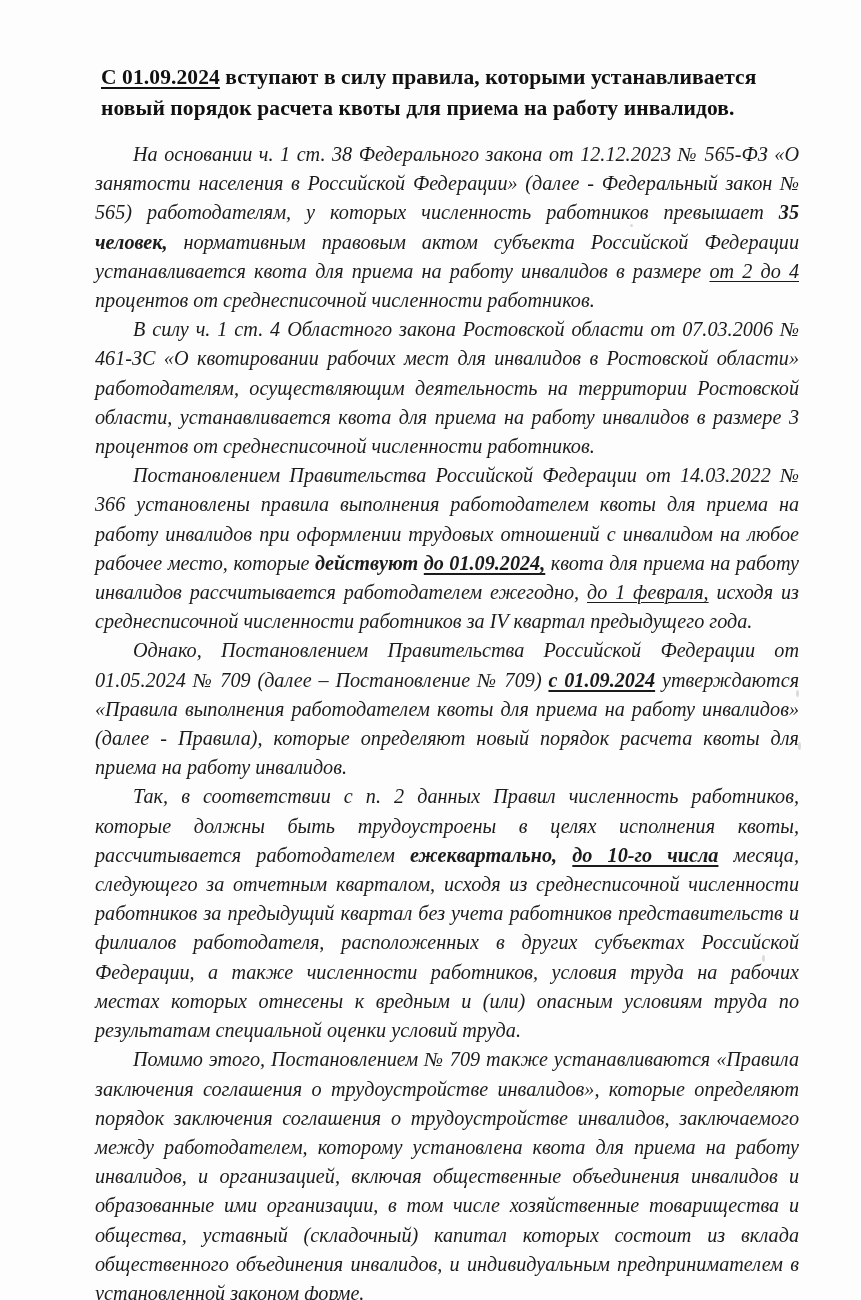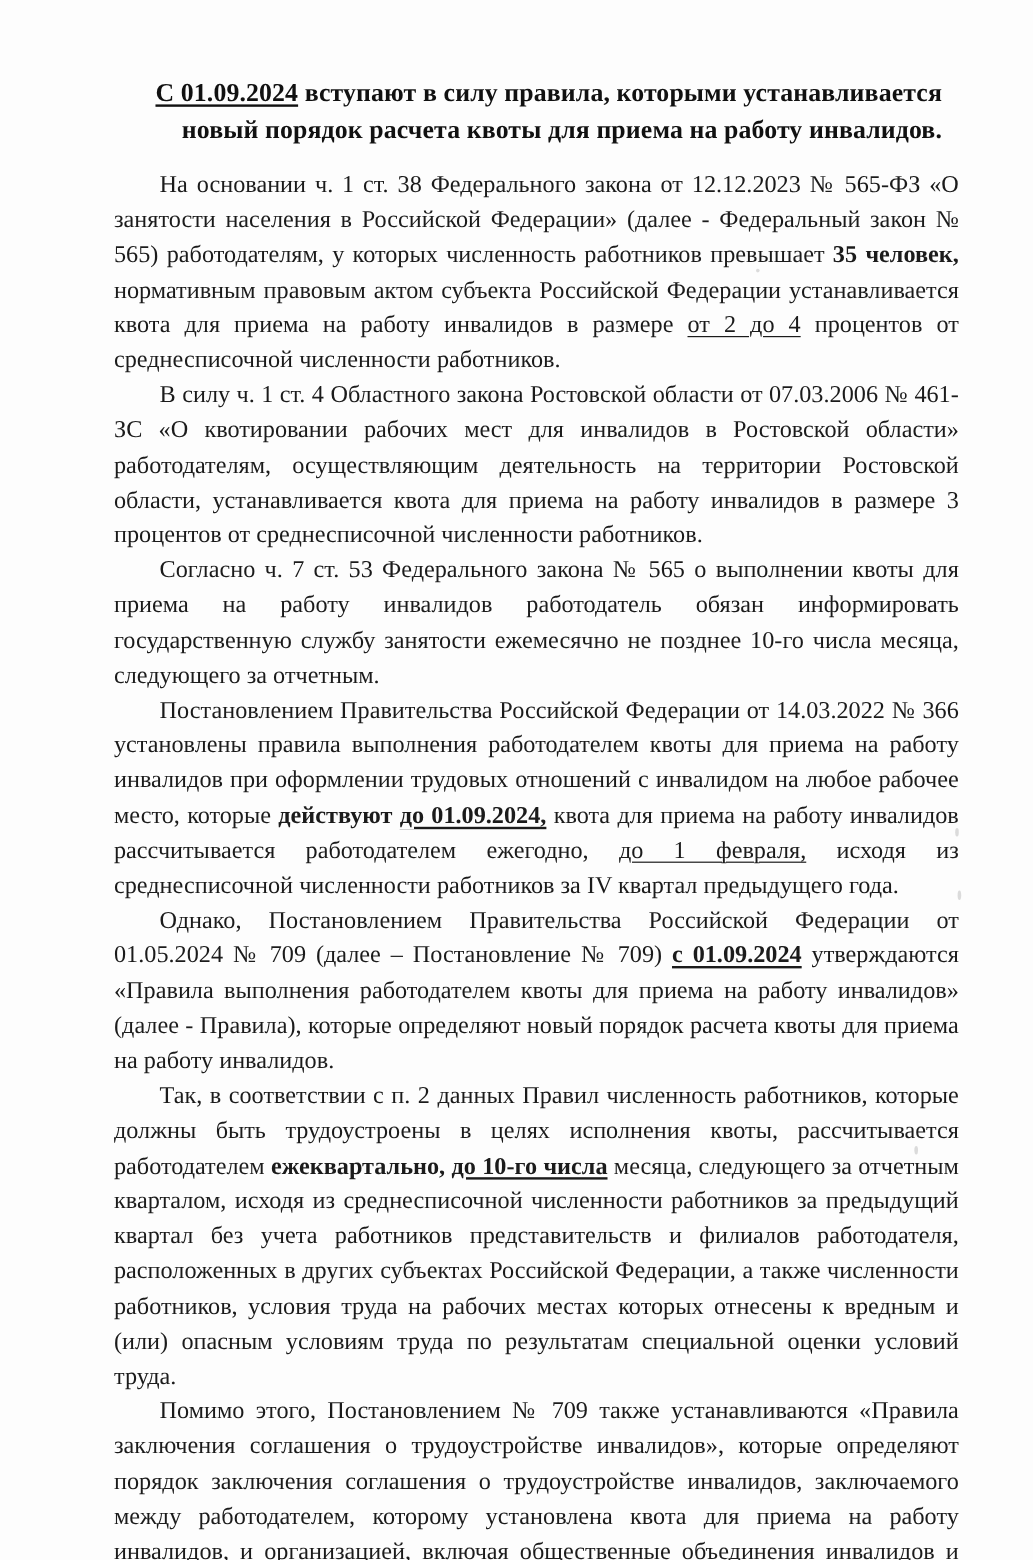--- a/index.html
+++ b/index.html
@@ -16,21 +16,21 @@
   }
   .page {
     position: relative;
     width: 861px;
     height: 1300px;
     background: #fdfdfd;
     box-sizing: border-box;
     padding: 62px 62px 0 95px;
   }
   .doc-heading {
-    text-align: right;
+    text-align: left;
     font-weight: bold;
     font-size: 21.5px;
     line-height: 31px;
     letter-spacing: 0.1px;
     margin: 0 0 16px 0;
     padding: 0 14px 0 6px;
     color: #111;
   }
   .doc-heading .u {
     text-decoration: underline;
@@ -42,20 +42,21 @@
     text-align: justify;
     text-justify: inter-word;
     color: #1b1b1b;
   }
   .para {
     margin: 0;
     text-indent: 38px;
     text-align: justify;
     text-justify: inter-word;
     hyphens: none;
+    font-style: italic;
   }
   .b { font-weight: bold; }
   .u {
     text-decoration: underline;
     text-underline-offset: 3px;
     text-decoration-thickness: from-font;
   }
   .bu {
     font-weight: bold;
     text-decoration: underline;
@@ -73,21 +74,20 @@
 
 <div class="page">
 
   <div class="doc-heading">
     <span class="u">С 01.09.2024</span><span> вступают в силу правила, которыми устанавливается новый порядок расчета квоты для приема на работу инвалидов.</span>
   </div>
 
   <div class="body-block">
     <p class="para"><span>На основании ч. 1 ст. 38 Федерального закона от 12.12.2023 № 565-ФЗ «О занятости населения в Российской Федерации» (далее - Федеральный закон № 565) работодателям, у которых численность работников превышает </span><span class="b">35 человек,</span><span> нормативным правовым актом субъекта Российской Федерации устанавливается квота для приема на работу инвалидов в размере </span><span class="u">от 2 до 4</span><span> процентов от среднесписочной численности работников.</span></p>
     <p class="para"><span>В силу ч. 1 ст. 4 Областного закона Ростовской области от 07.03.2006 № 461-ЗС «О квотировании рабочих мест для инвалидов в Ростовской области» работодателям, осуществляющим деятельность на территории Ростовской области, устанавливается квота для приема на работу инвалидов в размере 3 процентов от среднесписочной численности работников.</span></p>
-    <p class="para"><span>Согласно ч. 7 ст. 53 Федерального закона № 565 о выполнении квоты для приема на работу инвалидов работодатель обязан информировать государственную службу занятости ежемесячно не позднее 10-го числа месяца, следующего за отчетным.</span></p>
     <p class="para"><span>Постановлением Правительства Российской Федерации от 14.03.2022 № 366 установлены правила выполнения работодателем квоты для приема на работу инвалидов при оформлении трудовых отношений с инвалидом на любое рабочее место, которые </span><span class="b">действуют</span><span> </span><span class="bu">до 01.09.2024,</span><span> квота для приема на работу инвалидов рассчитывается работодателем ежегодно, </span><span class="u">до 1 февраля,</span><span> исходя из среднесписочной численности работников за IV квартал предыдущего года.</span></p>
     <p class="para"><span>Однако, Постановлением Правительства Российской Федерации от 01.05.2024 № 709 (далее – Постановление № 709) </span><span class="bu">с 01.09.2024</span><span> утверждаются «Правила выполнения работодателем квоты для приема на работу инвалидов» (далее - Правила), которые определяют новый порядок расчета квоты для приема на работу инвалидов.</span></p>
     <p class="para"><span>Так, в соответствии с п. 2 данных Правил численность работников, которые должны быть трудоустроены в целях исполнения квоты, рассчитывается работодателем </span><span class="b">ежеквартально,</span><span> </span><span class="bu">до 10-го числа</span><span> месяца, следующего за отчетным кварталом, исходя из среднесписочной численности работников за предыдущий квартал без учета работников представительств и филиалов работодателя, расположенных в других субъектах Российской Федерации, а также численности работников, условия труда на рабочих местах которых отнесены к вредным и (или) опасным условиям труда по результатам специальной оценки условий труда.</span></p>
     <p class="para"><span>Помимо этого, Постановлением № 709 также устанавливаются «Правила заключения соглашения о трудоустройстве инвалидов», которые определяют порядок заключения соглашения о трудоустройстве инвалидов, заключаемого между работодателем, которому установлена квота для приема на работу инвалидов, и организацией, включая общественные объединения инвалидов и образованные ими организации, в том числе хозяйственные товарищества и общества, уставный (складочный) капитал которых состоит из вклада общественного объединения инвалидов, и индивидуальным предпринимателем в установленной законом форме.</span></p>
 
   </div>
 
   <span class="speck" style="left:798px;top:742px;width:3px;height:8px;"></span>
   <span class="speck" style="left:796px;top:690px;width:3px;height:7px;"></span>
   <span class="speck" style="left:762px;top:955px;width:3px;height:7px;"></span>

